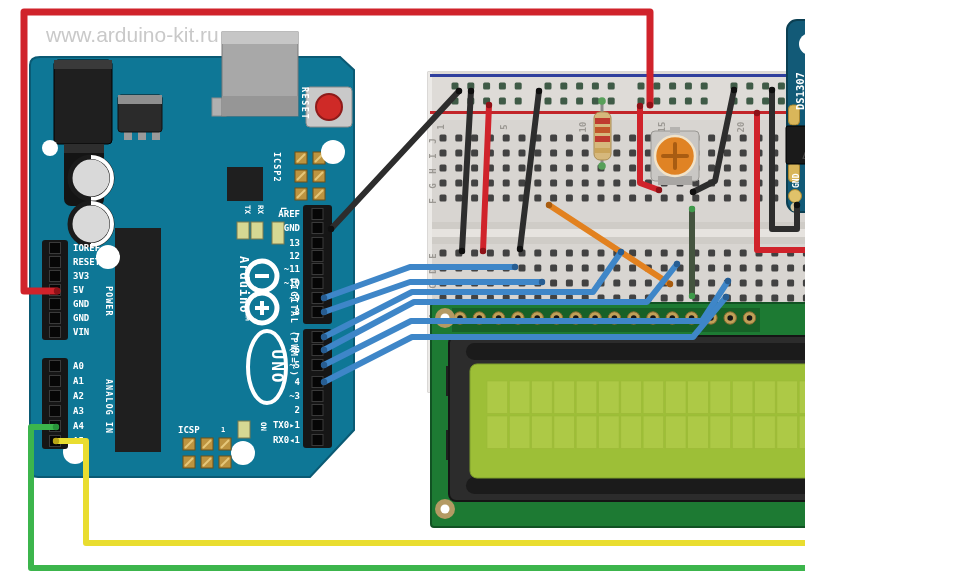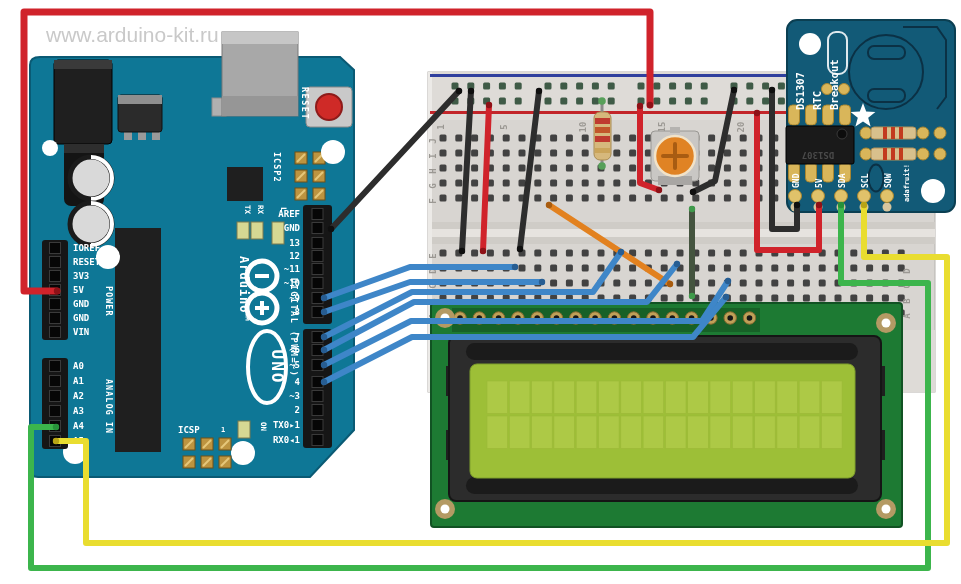--- a/index.html
+++ b/index.html
@@ -1,16 +1,16 @@
 <!DOCTYPE html>
 <html><head>
 <meta charset="utf-8">
 <style>
   html,body{margin:0;padding:0;background:#ffffff;}
-  .stage{position:relative;width:961px;height:584px;background:#fff;overflow:hidden;
+  .stage{position:relative;width:805px;height:584px;background:#fff;overflow:hidden;
          font-family:"DejaVu Sans Mono","Liberation Mono",monospace;}
   svg{display:block;}
   text{user-select:none;}
   .silk{fill:#ffffff;font-weight:bold;}
   .bblab{fill:#9b9893;font-weight:bold;}
 </style>
 </head>
 <body>
 
 <div class="stage">

